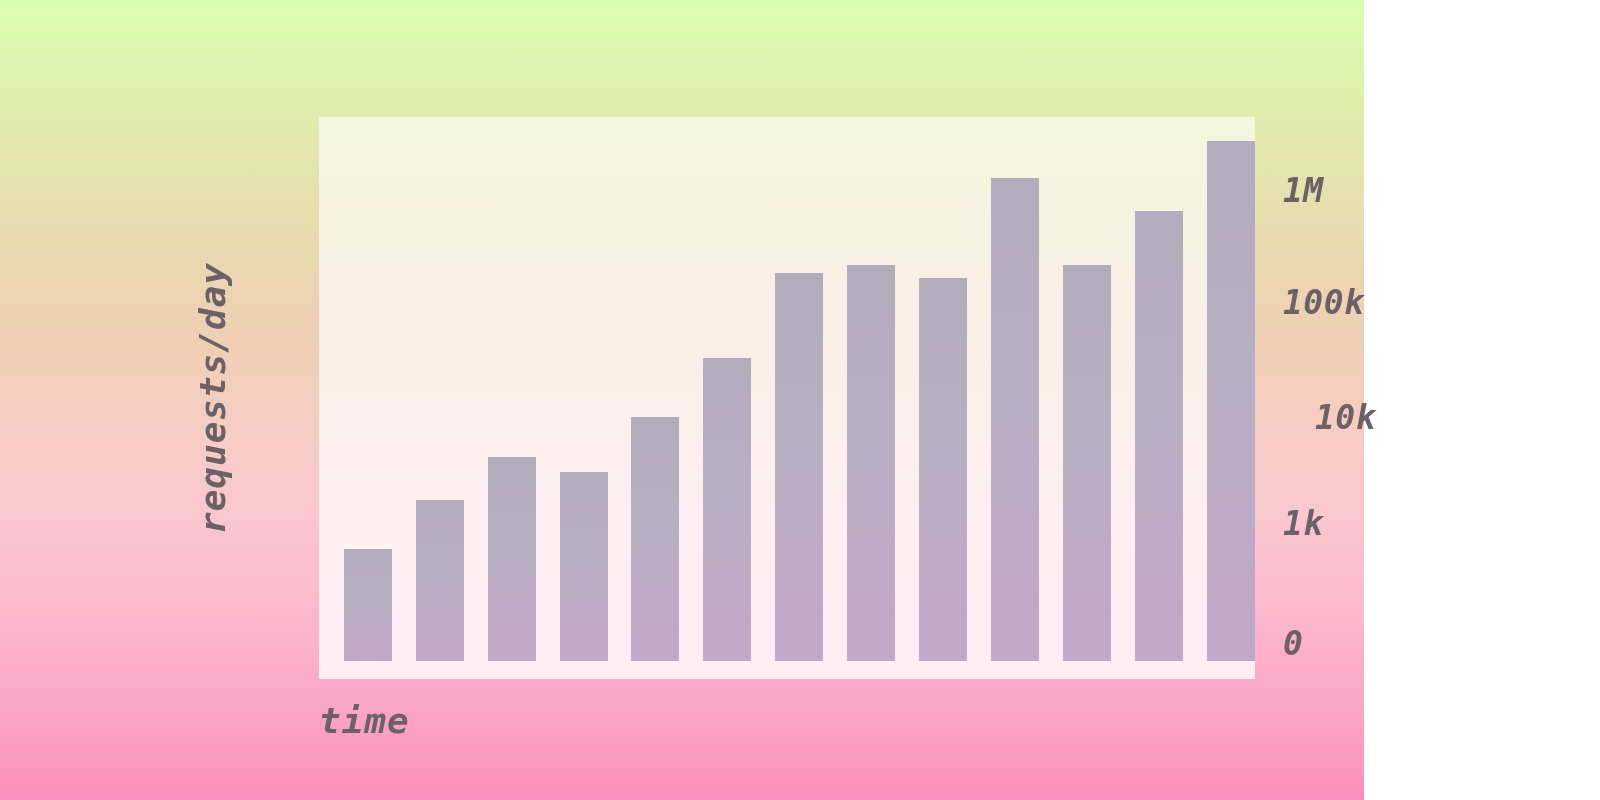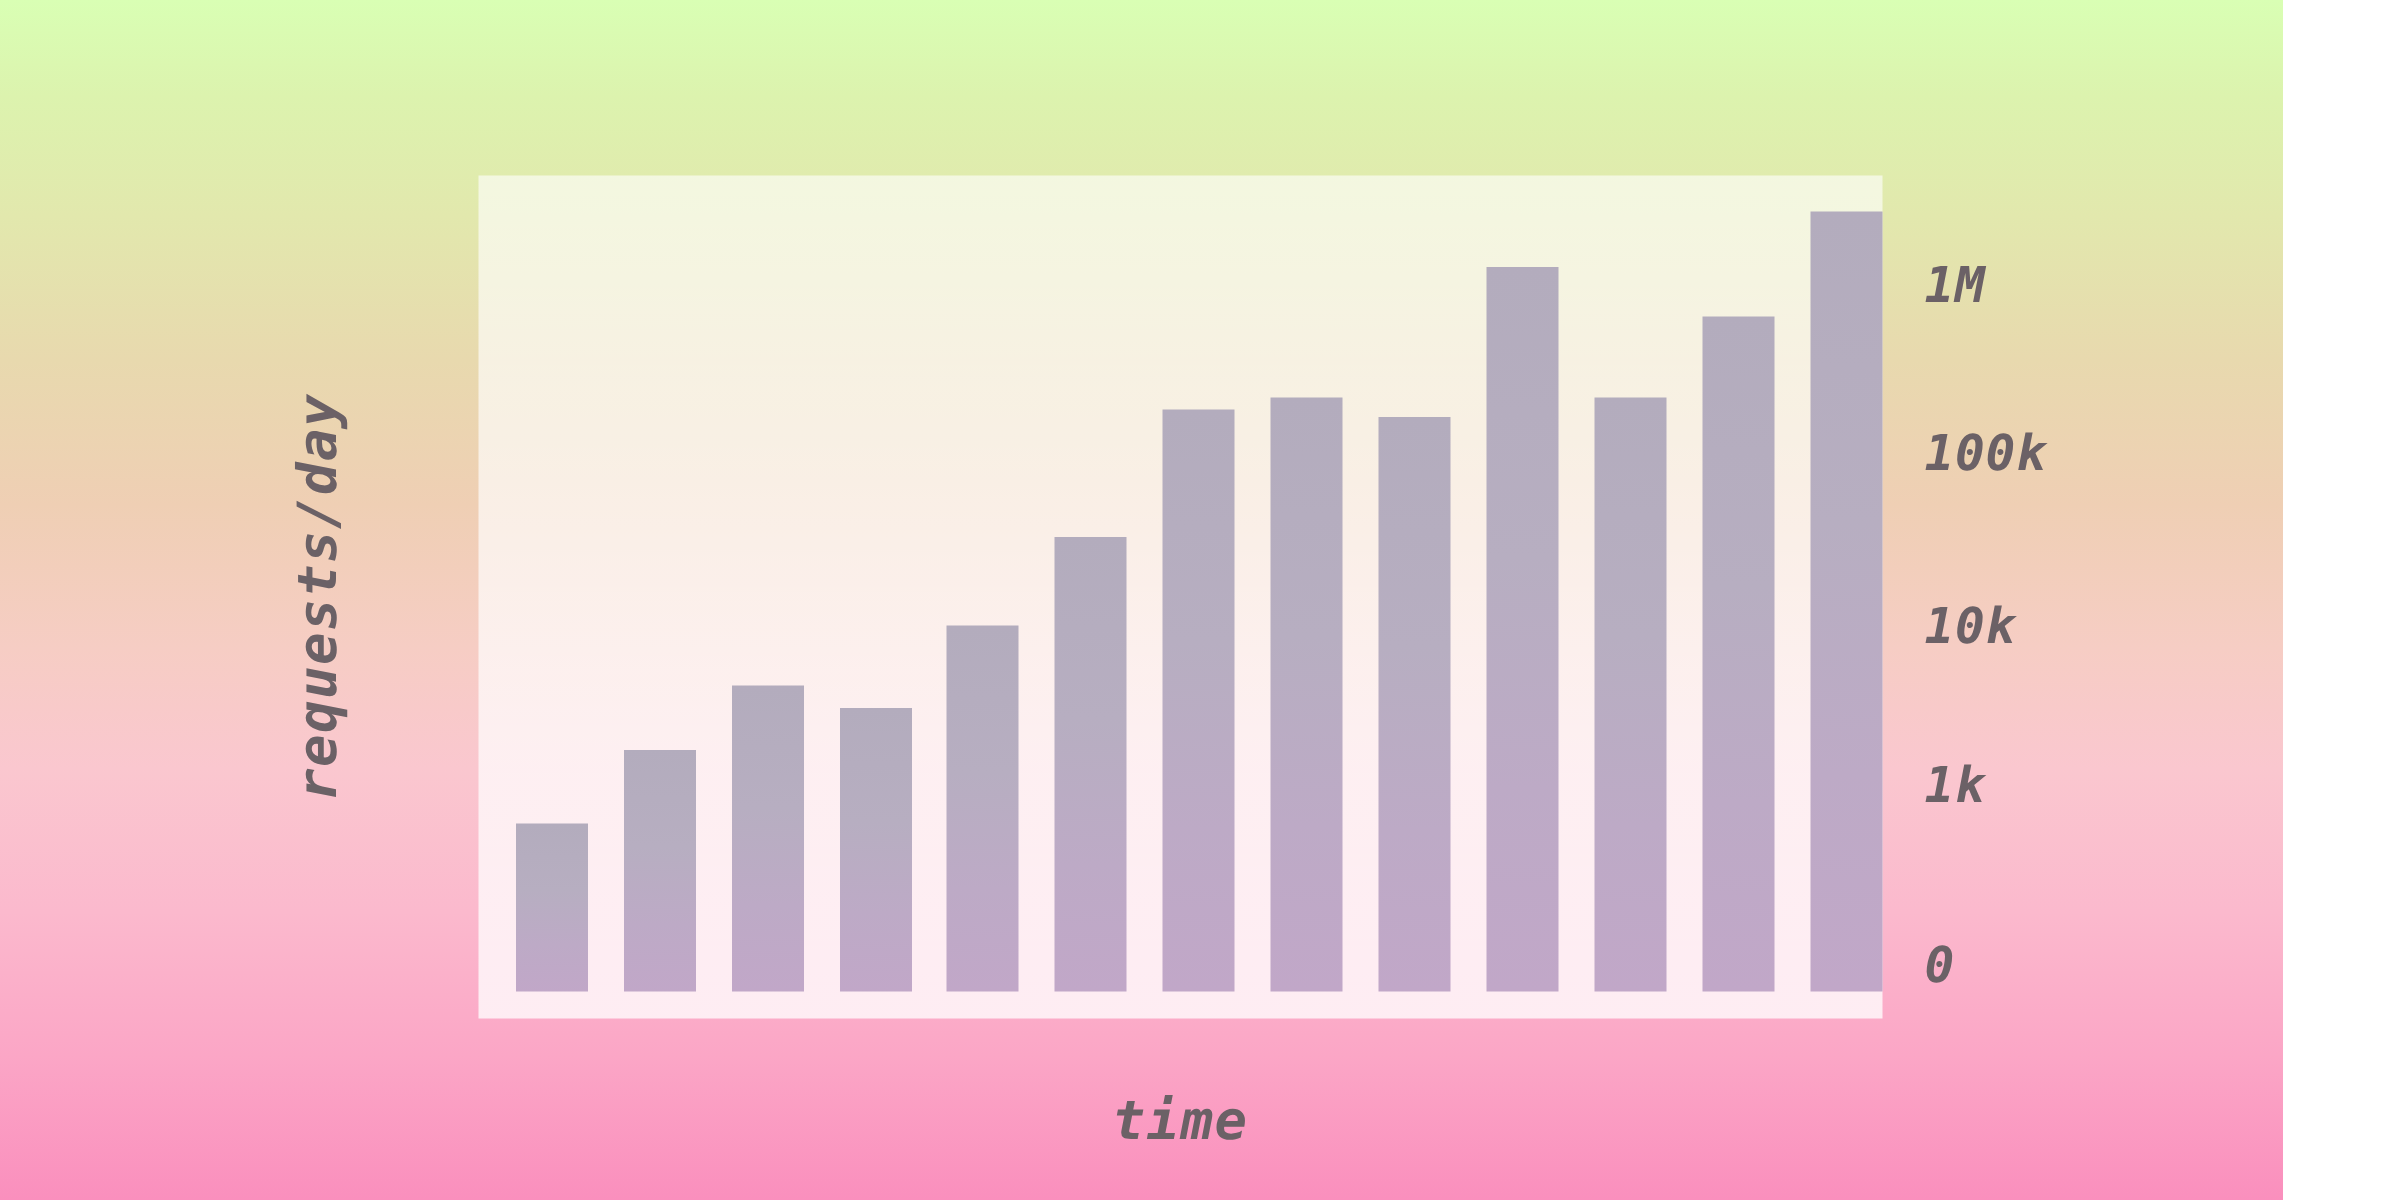--- a/index.html
+++ b/index.html
@@ -9,21 +9,21 @@
   }
   body {
     width: 1600px;
     height: 800px;
     overflow: hidden;
     font-family: "DejaVu Sans Mono", monospace;
   }
 
   #figure {
     position: relative;
-    width: 1522px;
+    width: 1364px;
     height: 800px;
     background: linear-gradient(180deg,
         #d9ffb4 0%,
         #dcf3ae 8%,
         #e2e8ad 18%,
         #e8d9ae 30%,
         #efcfb4 42%,
         #f6cdc4 54%,
         #fac7cf 64%,
         #fbb9cd 76%,
@@ -88,23 +88,23 @@
     line-height: 40px;
     letter-spacing: 1px;
     white-space: nowrap;
     transform: translate(-50%, -50%) rotate(-90deg);
     transform-origin: 50% 50%;
   }
 
   #xlabel {
     position: absolute;
     left: 319px;
-    top: 727px;
+    top: 700px;
     width: 936px;
-    text-align: center;
+    text-align: left;
     color: #6b6166;
     font-family: "DejaVu Sans Mono", monospace;
     font-style: italic;
     font-weight: bold;
     font-size: 36px;
     line-height: 42px;
     letter-spacing: 1px;
     white-space: nowrap;
   }
 </style>
@@ -127,21 +127,21 @@
         <div class="bar" style="left: 672px; width: 48px; height: 483px;"></div>
         <div class="bar" style="left: 744px; width: 48px; height: 396px;"></div>
         <div class="bar" style="left: 816px; width: 48px; height: 450px;"></div>
         <div class="bar" style="left: 888px; width: 48px; height: 520px;"></div>
       </div>
   </div>
 
   <div id="yticks-layer">
       <div class="ytick" style="top: 190px;">1M</div>
       <div class="ytick" style="top: 302px; text-align: right;">100k</div>
-      <div class="ytick" style="top: 417px;">10k</div>
+      <div class="ytick" style="top: 417px; margin-left: 32px;">10k</div>
       <div class="ytick" style="top: 523px;">1k</div>
       <div class="ytick" style="top: 643px;">0</div>
     </div>
 
   <div id="ylabel">requests/day</div>
   <div id="xlabel">time</div>
 
 </div>
 
 </body></html>

